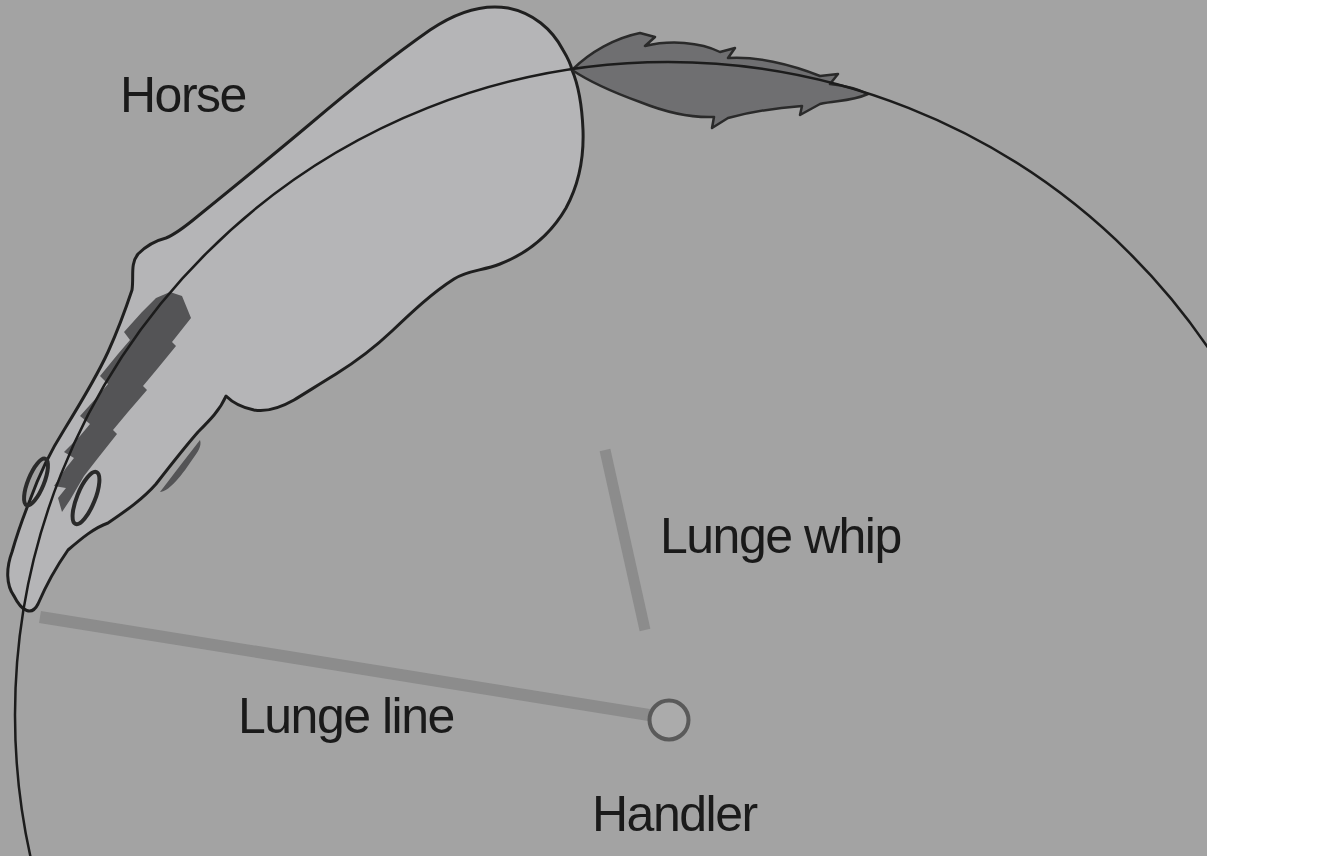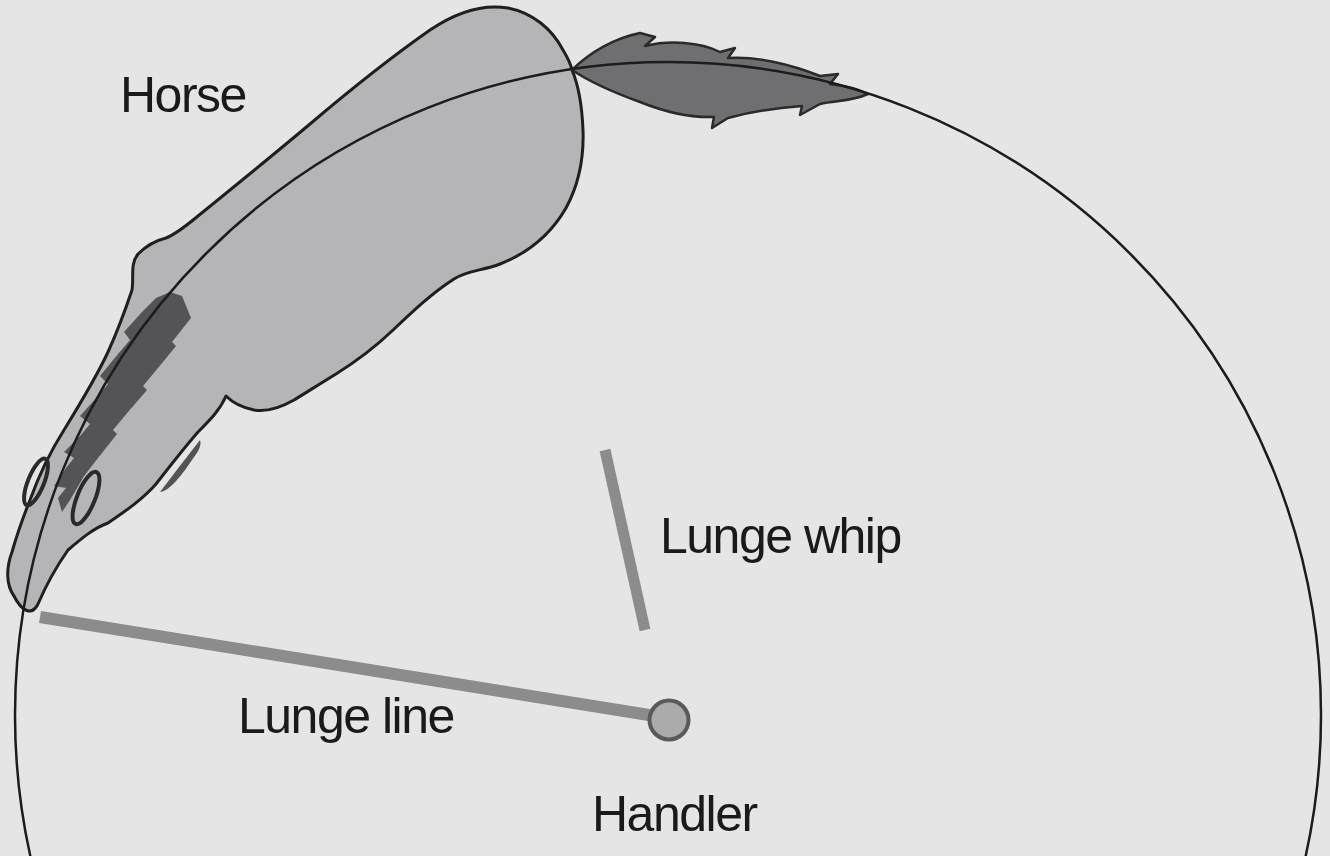--- a/index.html
+++ b/index.html
@@ -3,24 +3,24 @@
 <meta charset="utf-8">
 <style>
   html, body {
     margin: 0;
     padding: 0;
     background: #ffffff;
     font-family: "Liberation Sans", sans-serif;
   }
   .canvas-wrap {
     position: relative;
-    width: 1330px;
+    width: 1207px;
     height: 856px;
     overflow: hidden;
-    background: #e5e5e5;
+    background: #a3a3a3;
     text-align: center;
   }
   svg { display: block; }
   text.diagram-label {
     font-family: "Liberation Sans", sans-serif;
     font-size: 50px;
     letter-spacing: -1.5px;
     fill: #1a1a1a;
   }
 </style>

